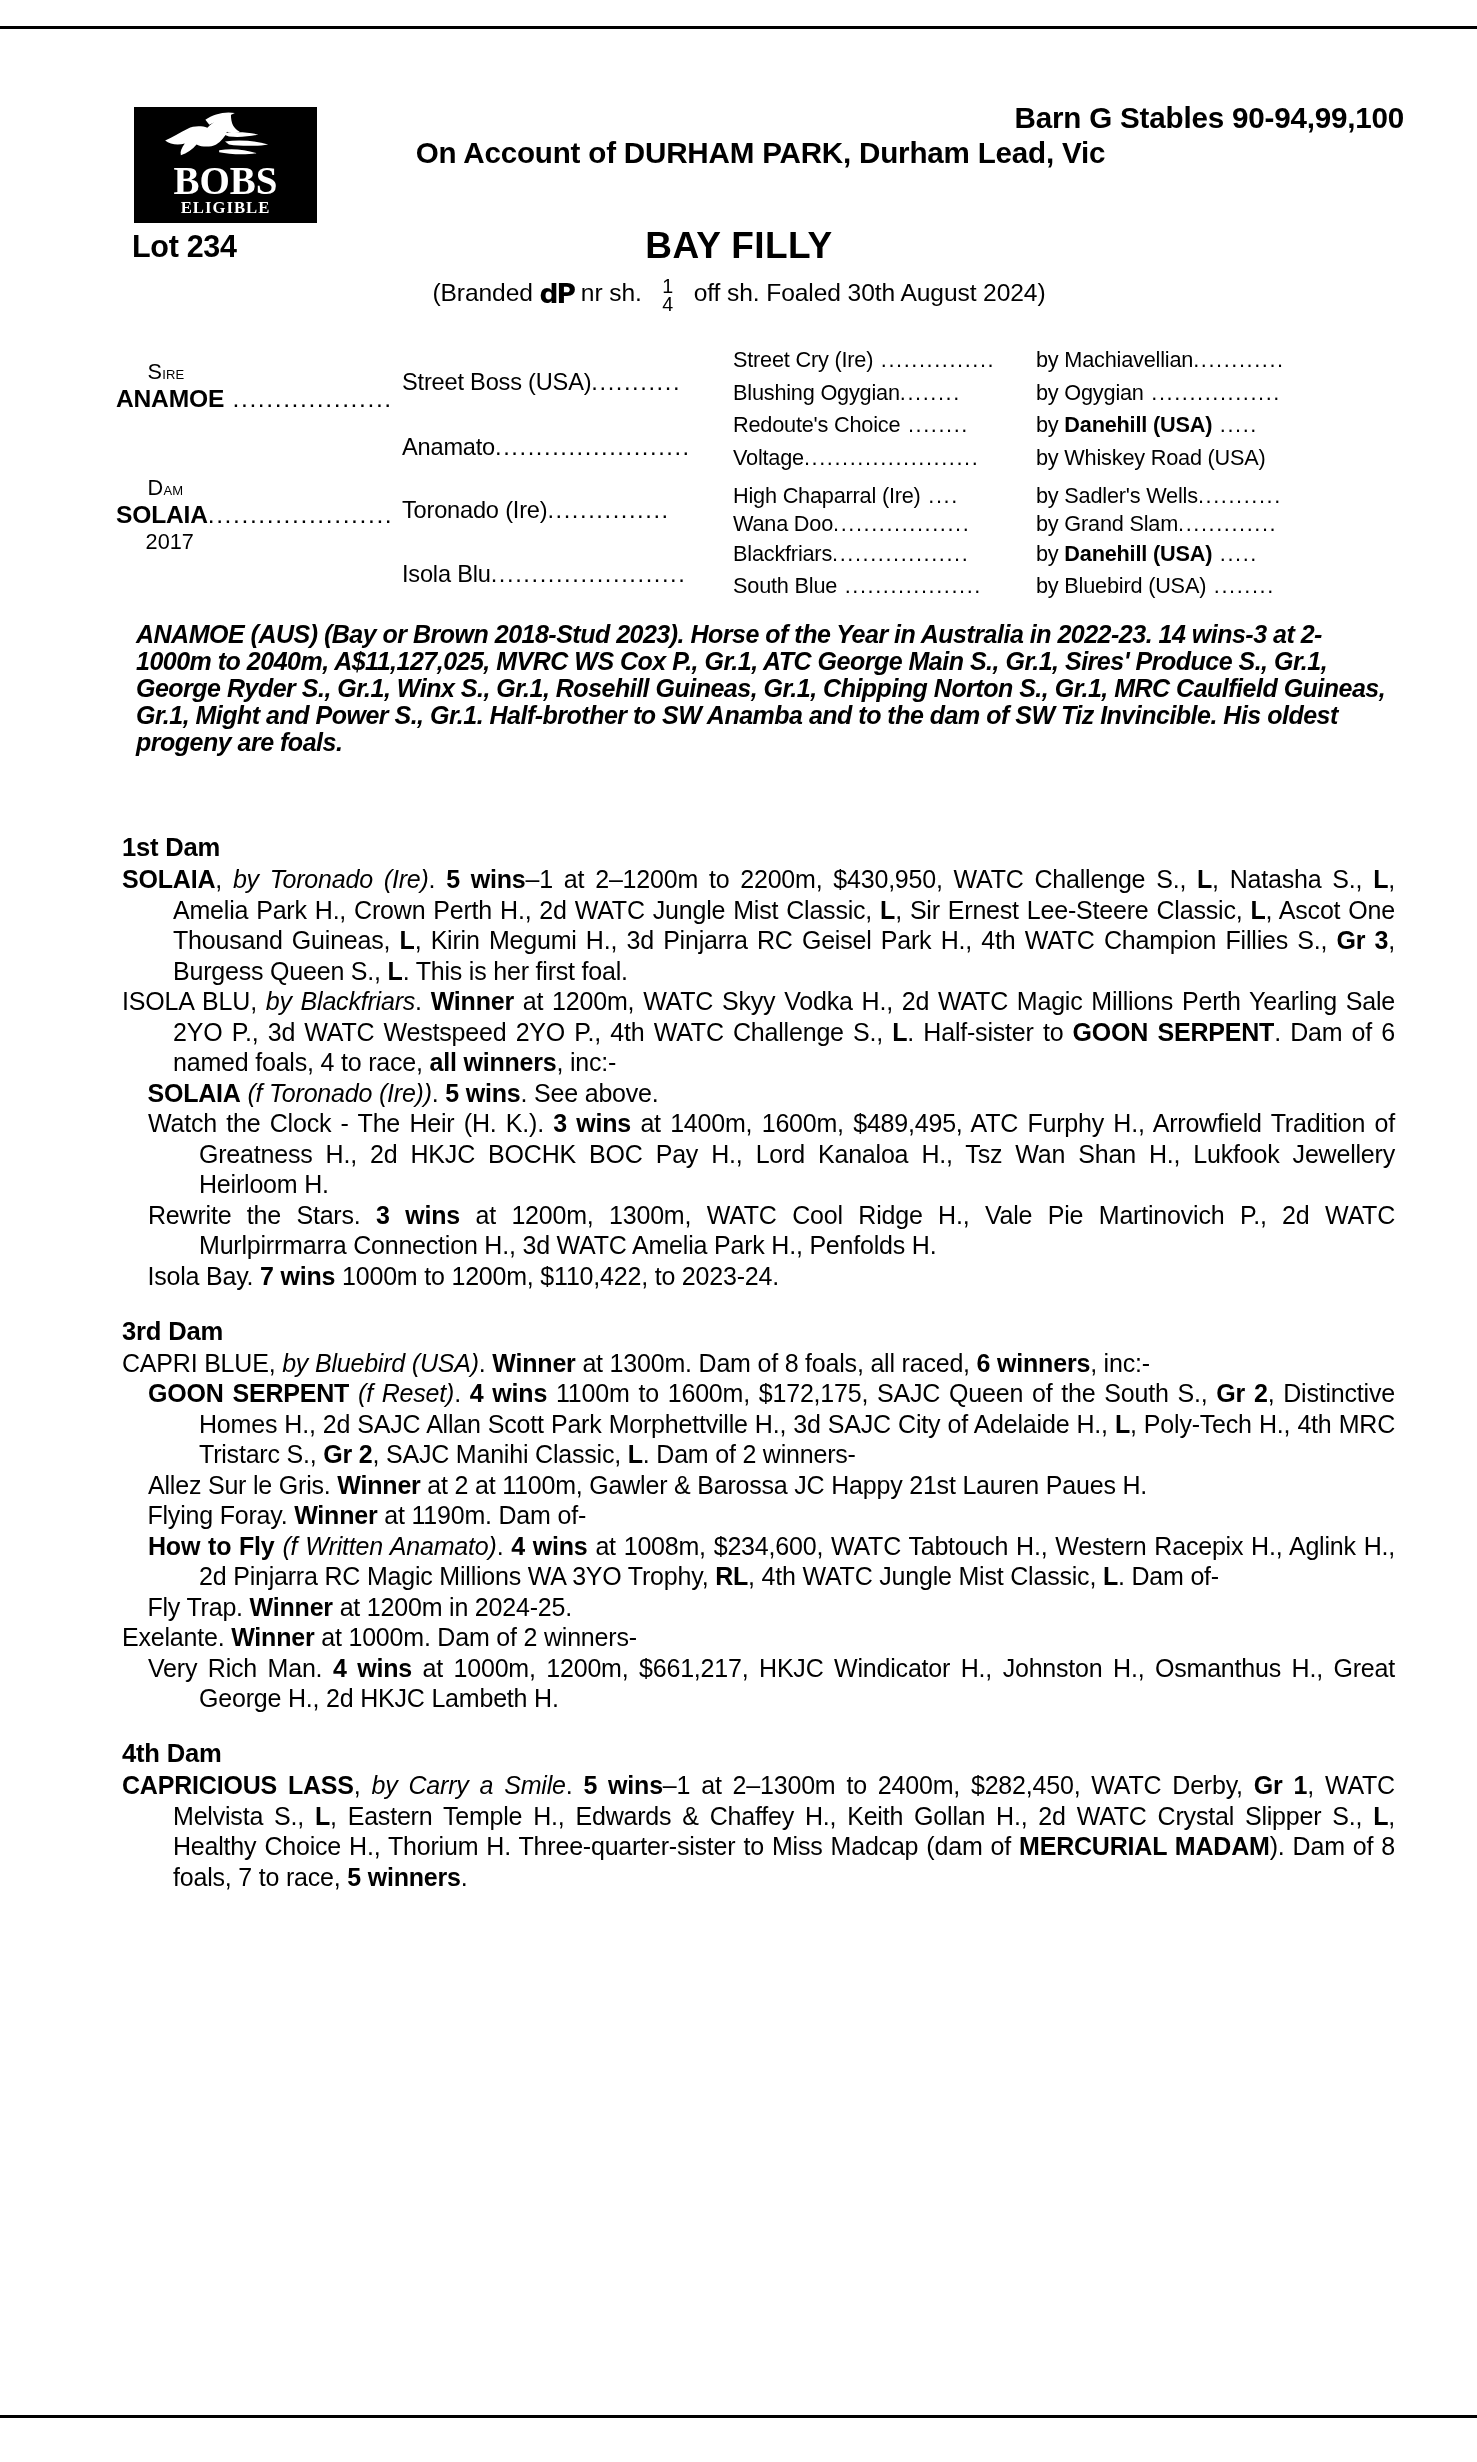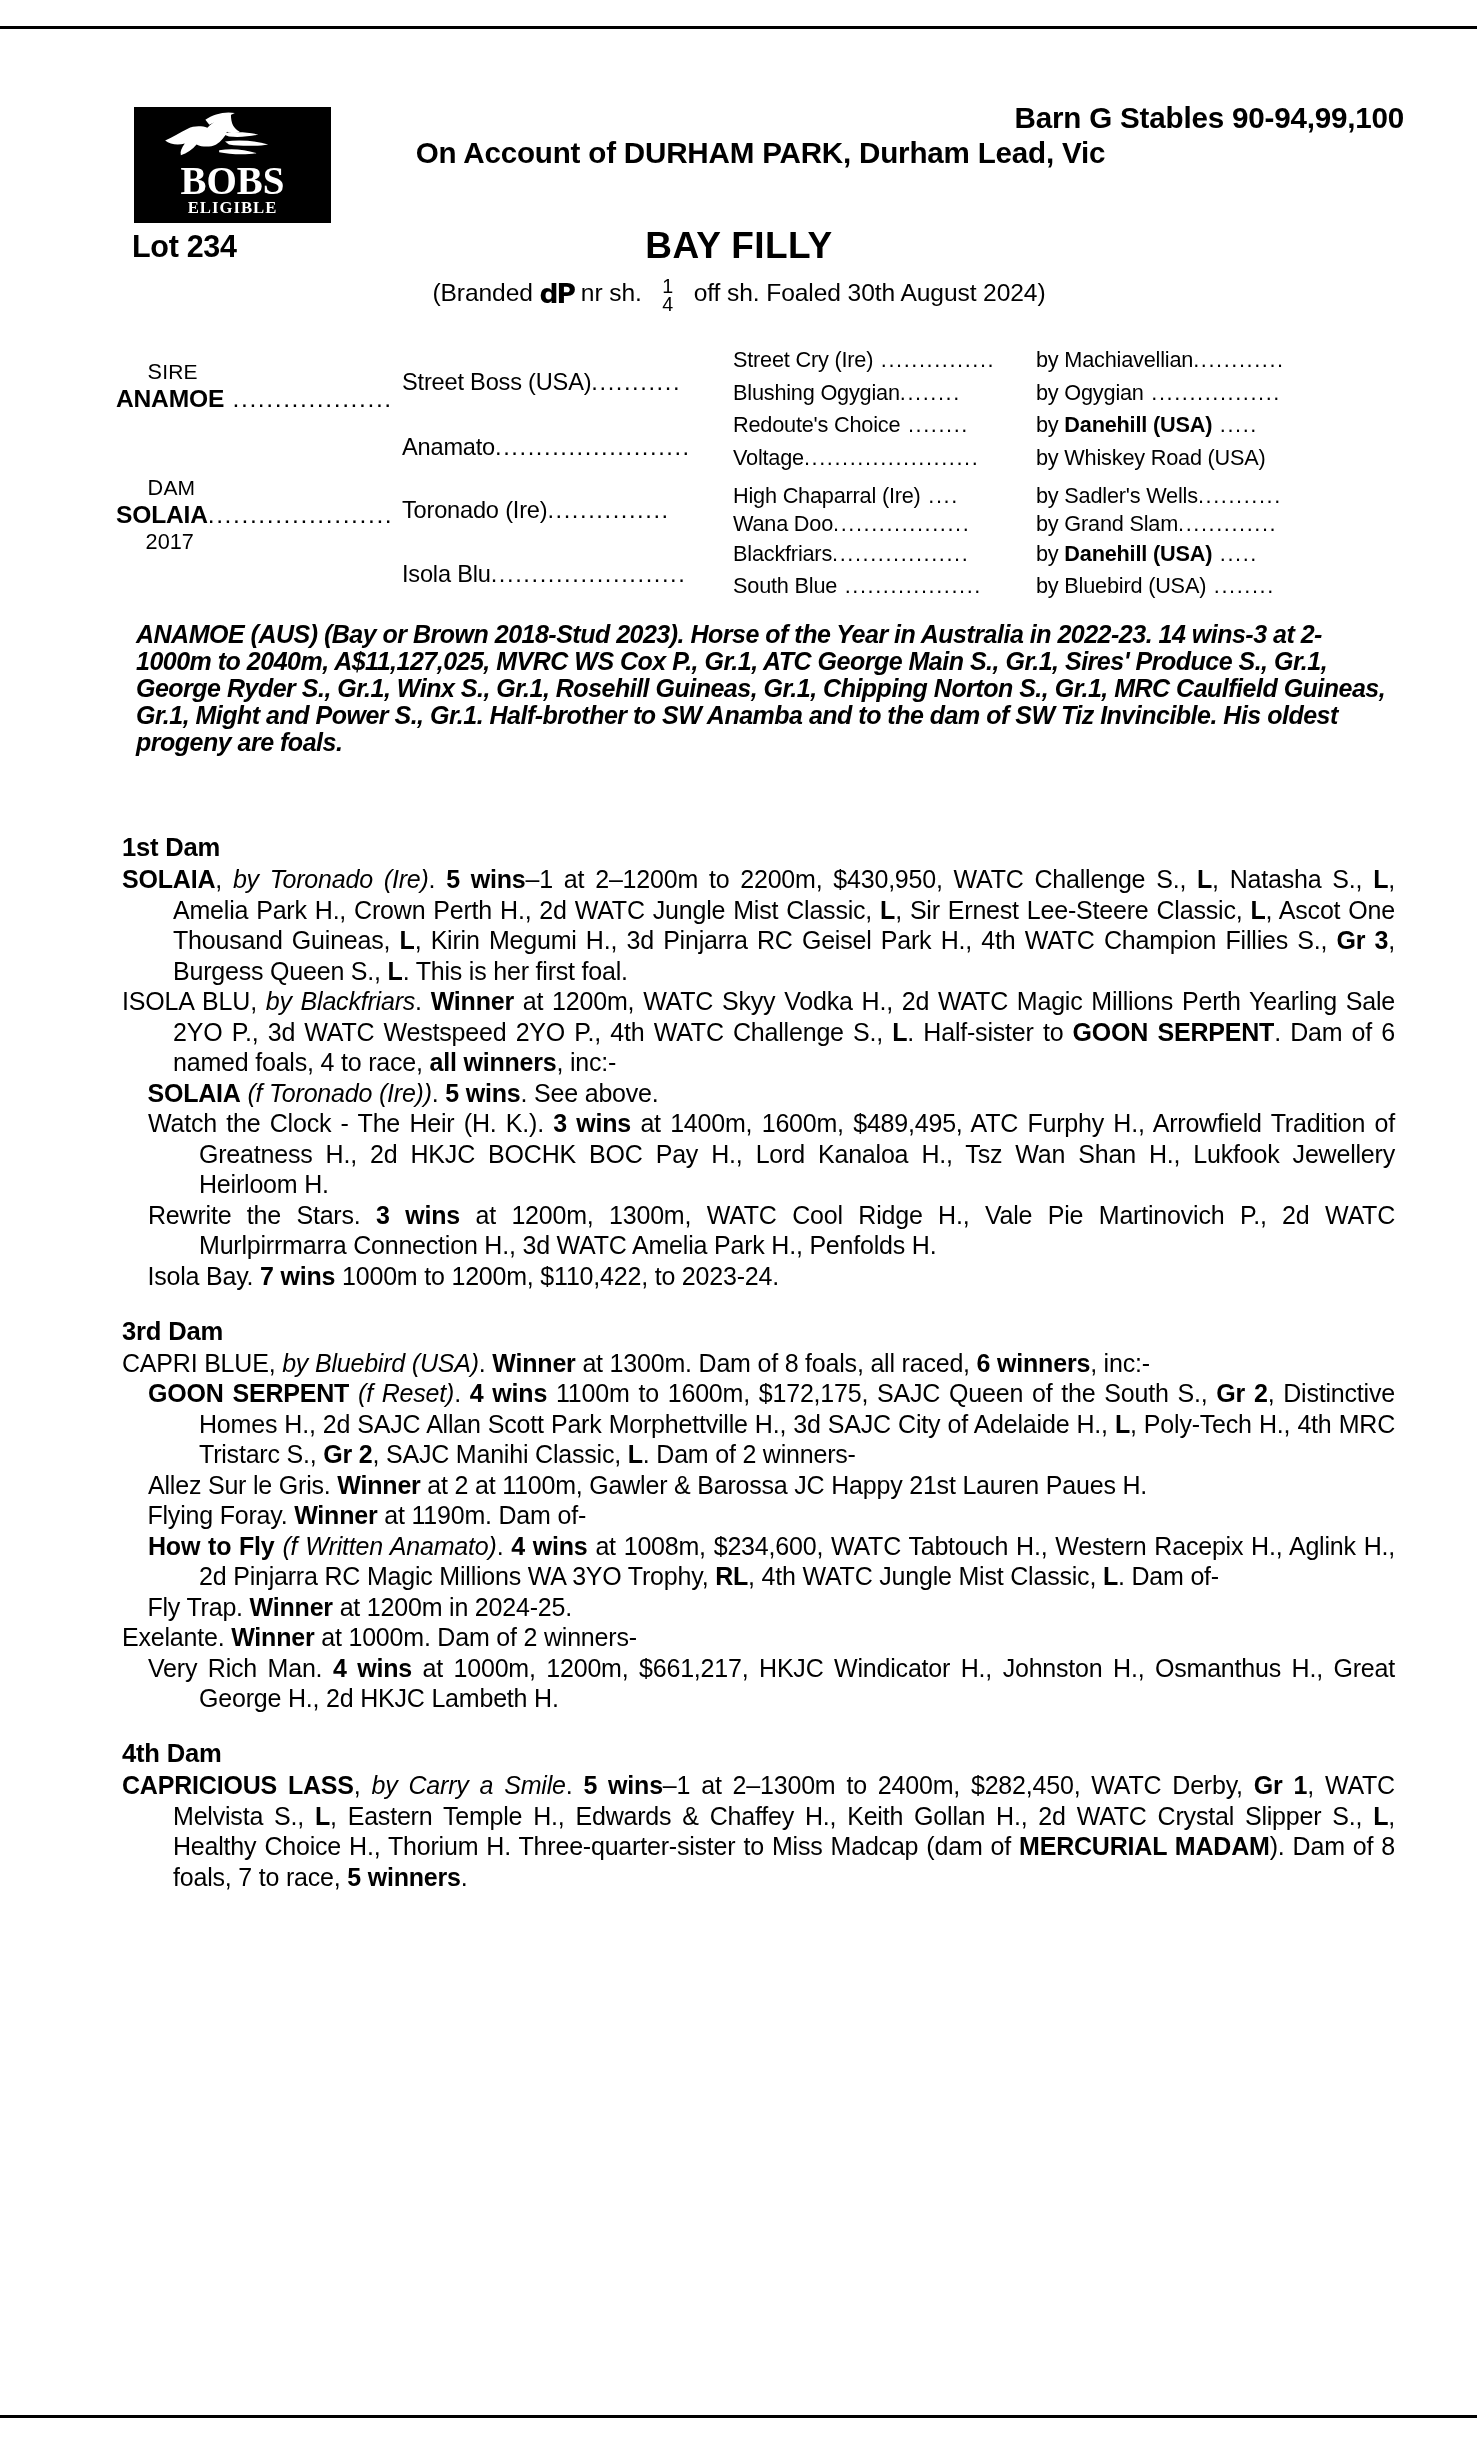--- a/index.html
+++ b/index.html
@@ -36,21 +36,21 @@
     position: absolute;
     top: 79px;
     left: 0;
     width: 1478px;
     height: 236px;
   }
   .bobs-logo {
     position: absolute;
     left: 134px;
     top: 27.6px;
-    width: 197px;
+    width: 183px;
     height: 116px;
     background: #000;
     color: #fff;
     text-align: center;
     overflow: hidden;
   }
   .bobs-horse {
     position: relative;
     width: 183px;
     height: 57px;
@@ -153,21 +153,21 @@
     width: 286px;
     height: 254px;
   }
   .ped-sire-block { position: absolute; top: 11.8px; left: 0; width: 286px; }
   .ped-dam-block  { position: absolute; top: 128px; left: 0; width: 286px; }
   .ped-role {
     font-size: 21.7px;
     padding-left: 31.5px;
     letter-spacing: 0.2px;
   }
-  .ped-role .small-caps { font-size: 21px; text-align: center; }
+  .ped-role .small-caps { font-size: 13px; text-align: center; }
   .ped-name-lead {
     font-size: 24.6px;
     font-weight: bold;
     white-space: nowrap;
     letter-spacing: -0.2px;
   }
   .ped-year {
     font-size: 21.7px;
     padding-left: 29.6px;
   }

